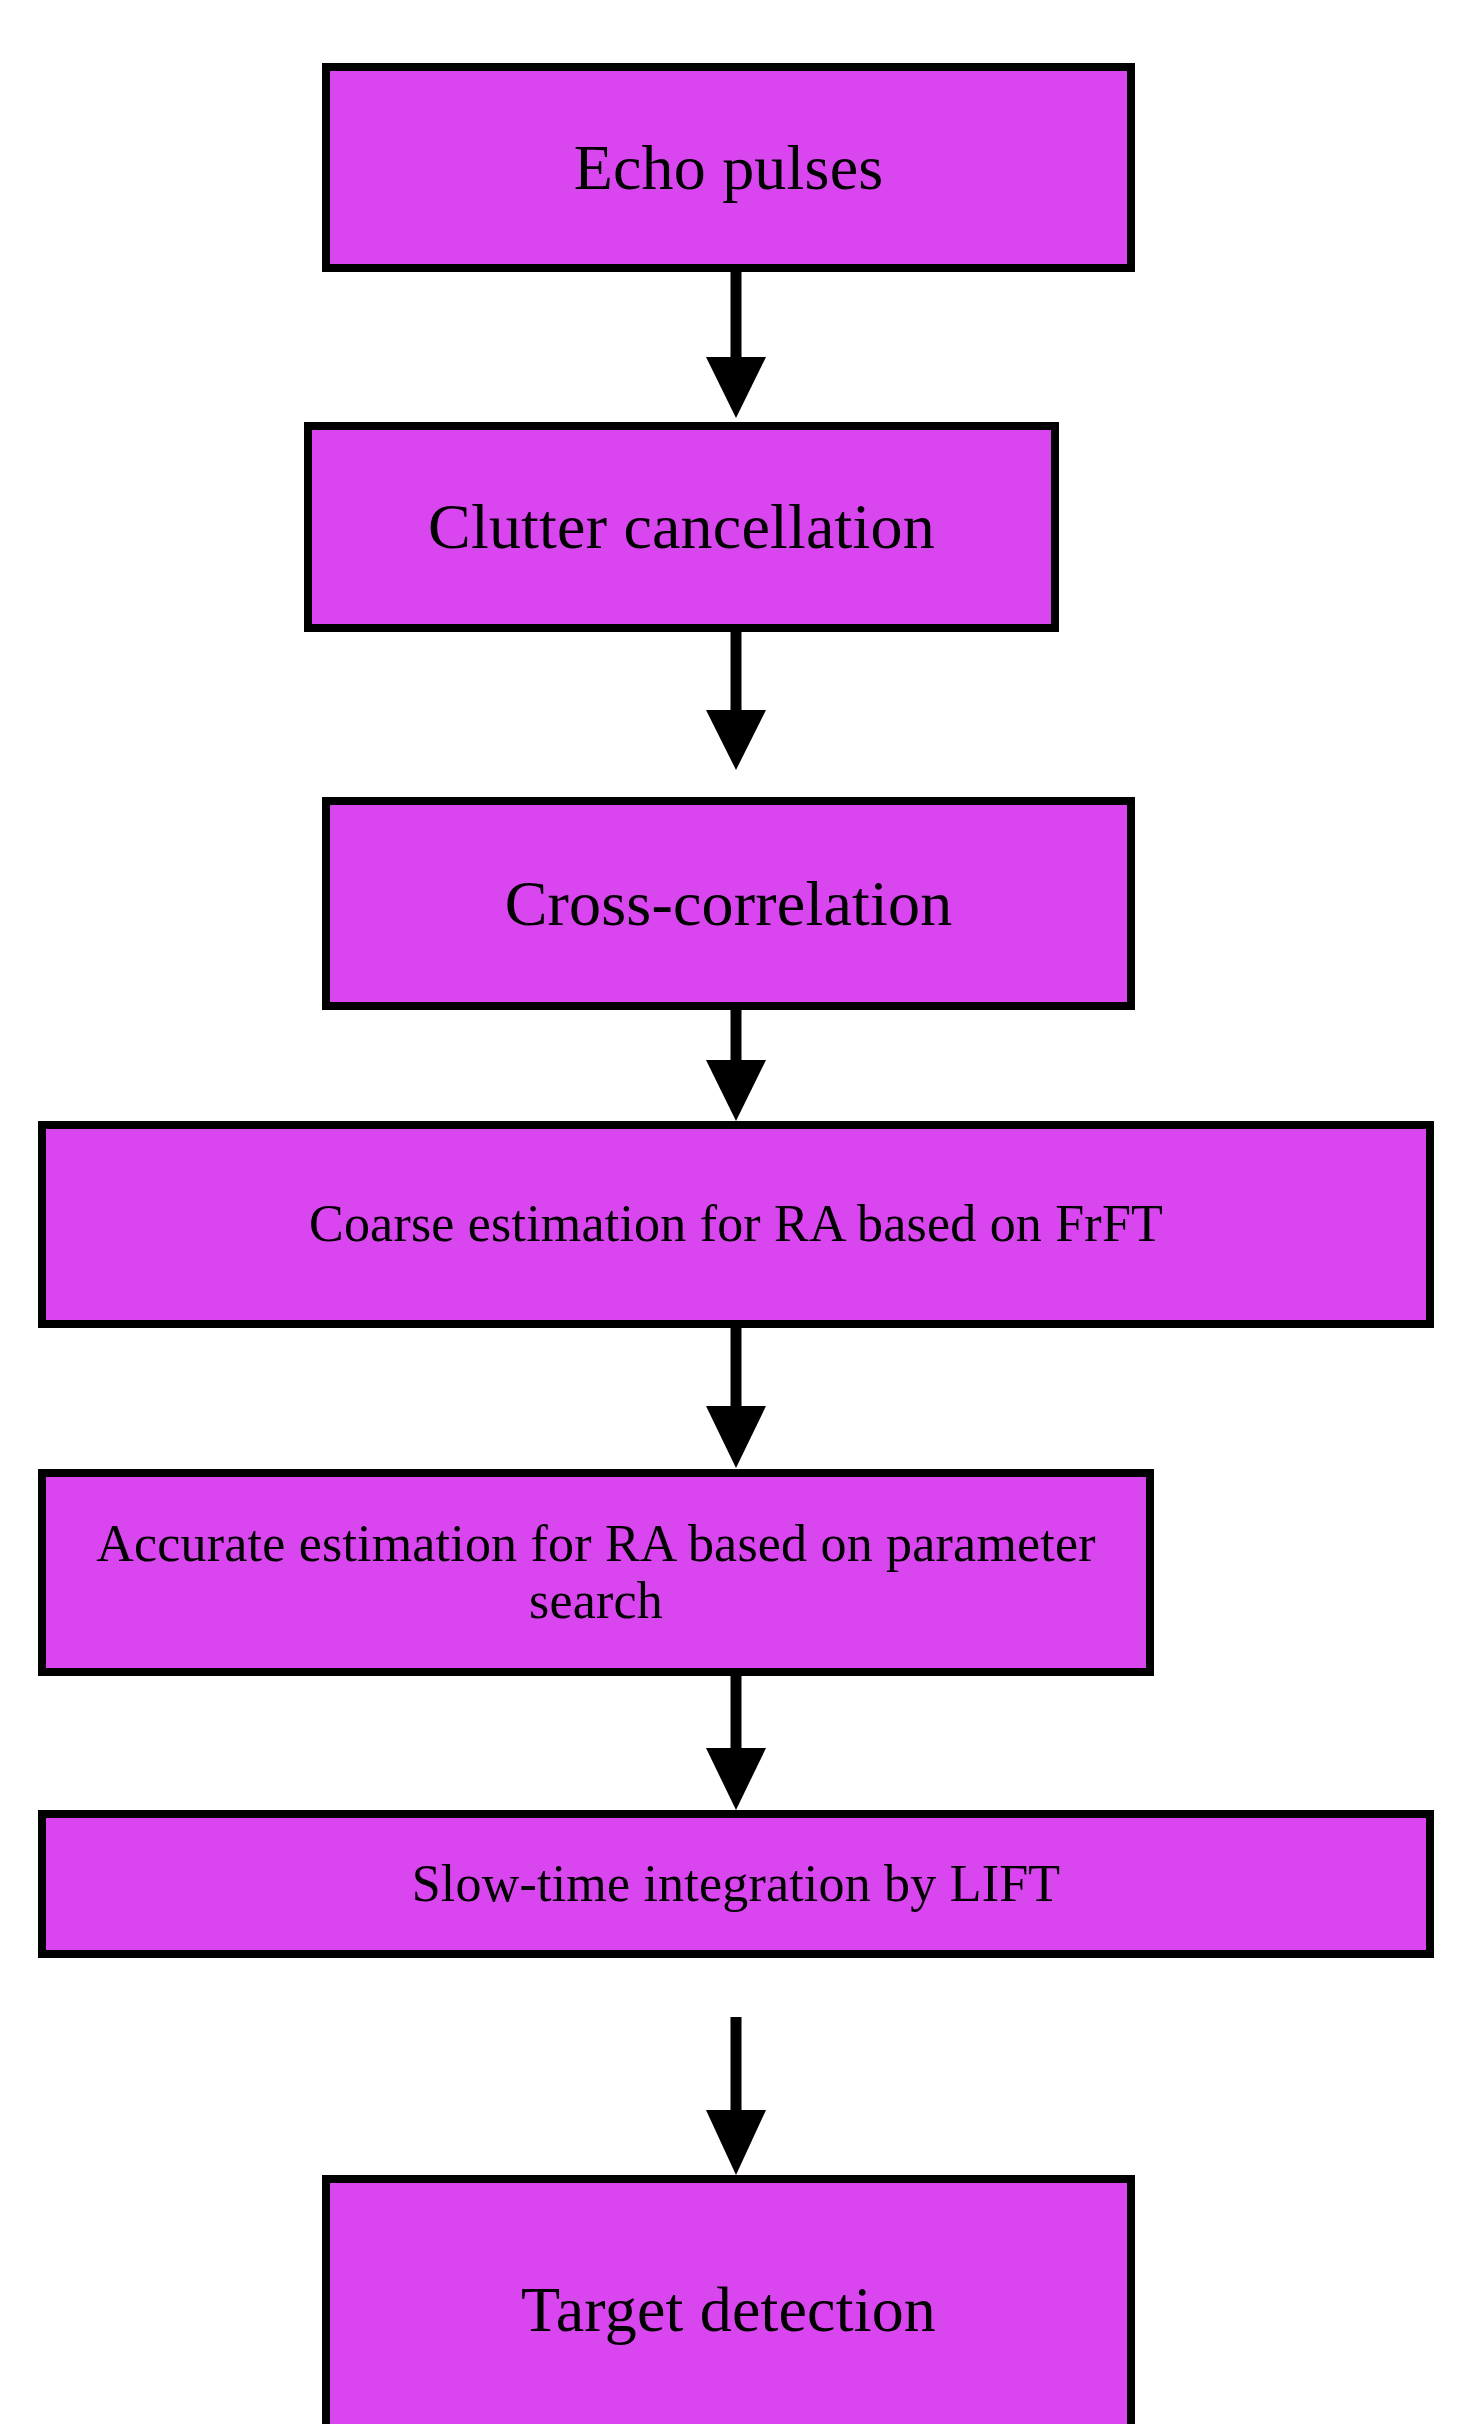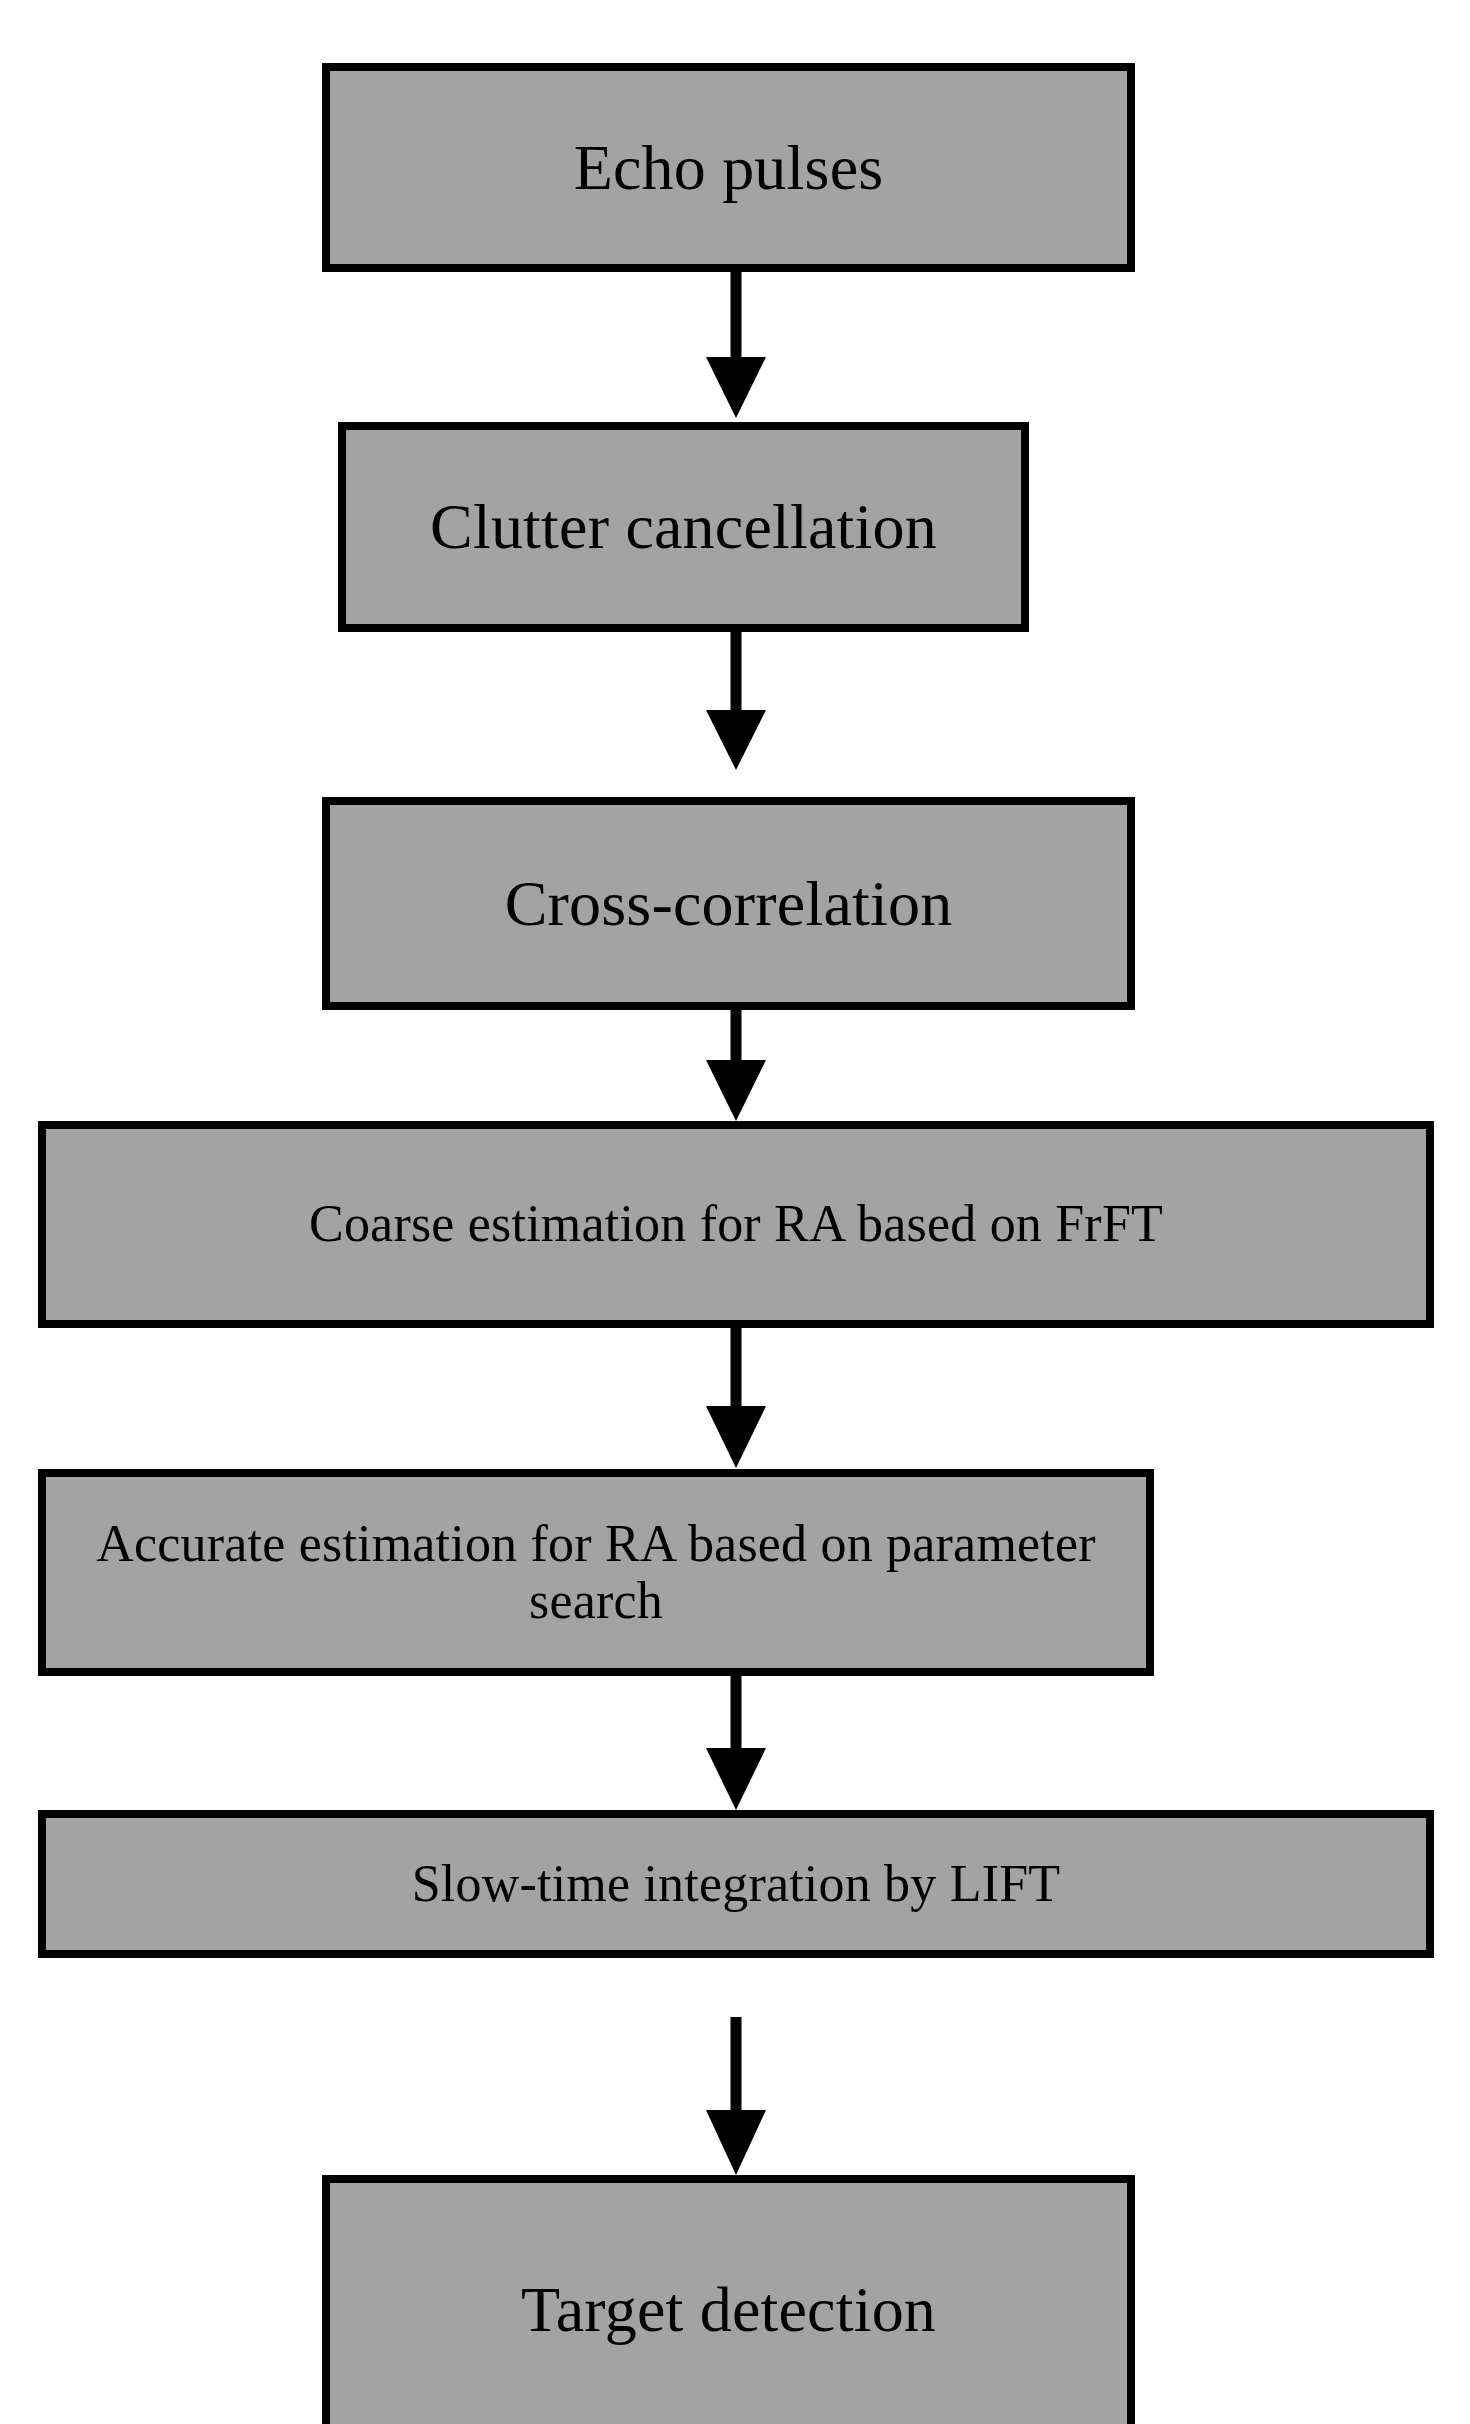--- a/index.html
+++ b/index.html
@@ -12,21 +12,21 @@
     position: relative;
     width: 1470px;
     height: 2424px;
     background: #ffffff;
     overflow: hidden;
     font-family: "Liberation Serif", "DejaVu Serif", serif;
   }
   .node {
     position: absolute;
     box-sizing: border-box;
-    background: #a3a3a3;
+    background: #d946ef;
     border: 8px solid #000000;
     display: flex;
     align-items: center;
     justify-content: center;
     text-align: center;
   }
   .node-label {
     color: #000000;
     font-size: 64px;
     line-height: 1.08;
@@ -81,21 +81,21 @@
     <g>
       <line x1="736" y1="2017" x2="736" y2="2114" stroke="#000" stroke-width="11"></line>
       <polygon points="706,2110 766,2110 736,2175" fill="#000"></polygon>
     </g>
   </svg>
 
   <div class="node" style="left:322px; top:63px; width:813px; height:209px;">
     <span class="node-label">Echo pulses</span>
   </div>
 
-  <div class="node" style="left:338px; top:422px; width:691px; height:210px;">
+  <div class="node" style="left:304px; top:422px; width:755px; height:210px;">
     <span class="node-label">Clutter cancellation</span>
   </div>
 
   <div class="node" style="left:322px; top:772px; width:813px; height:213px;margin-top:25px;">
     <span class="node-label">Cross-correlation</span>
   </div>
 
   <div class="node wide" style="left:38px; top:1121px; width:1396px; height:207px;">
     <span class="node-label">Coarse estimation for RA based on FrFT</span>
   </div>

